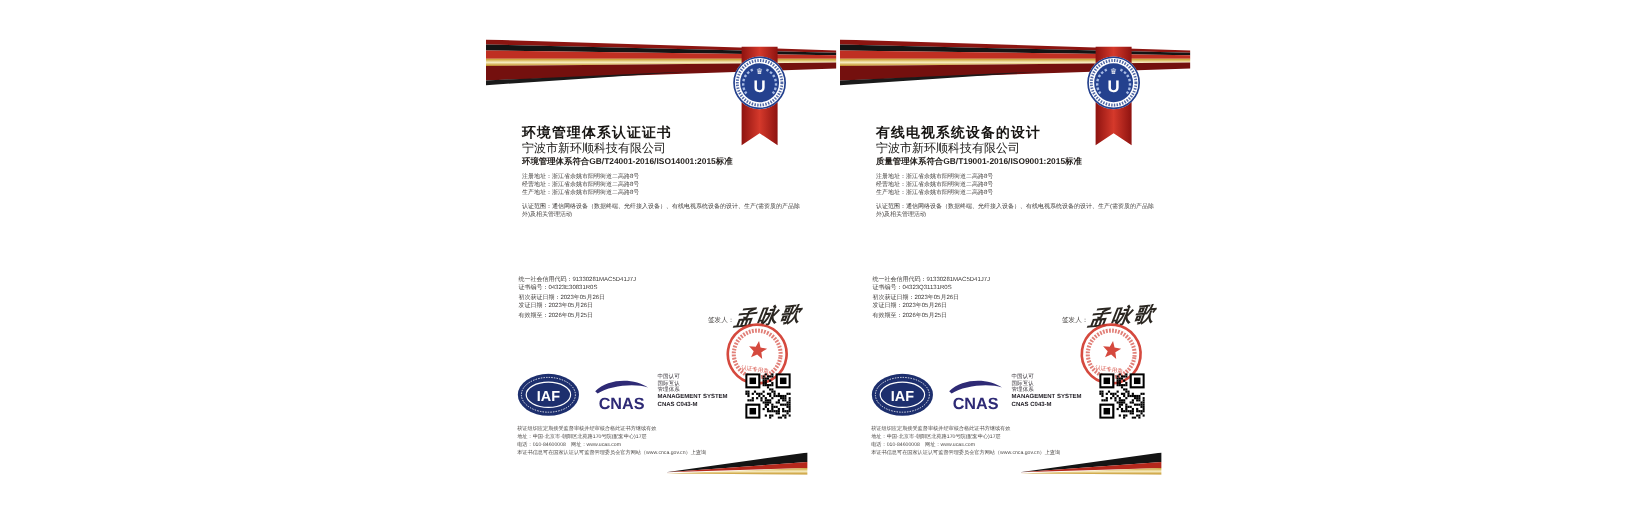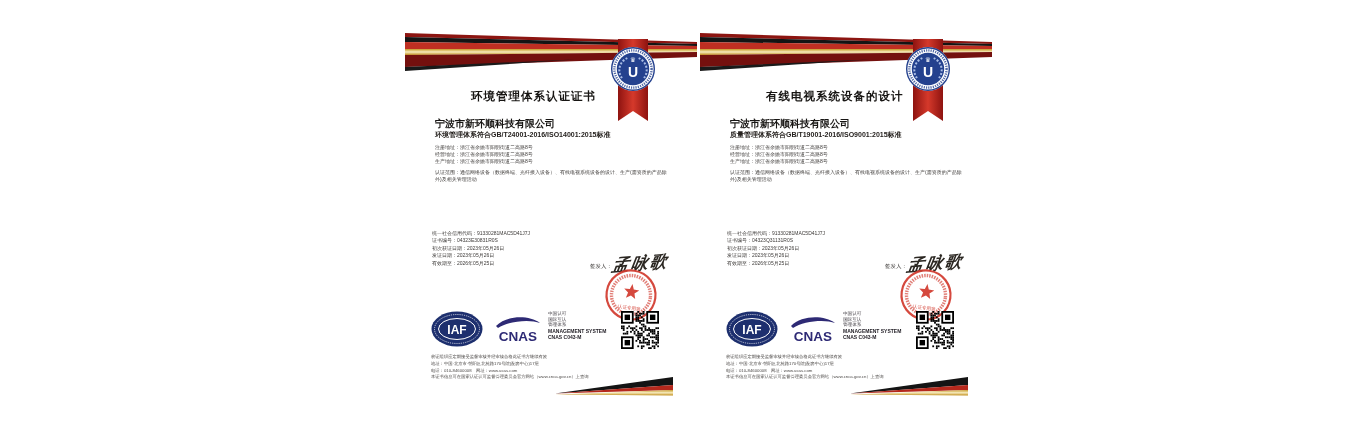--- a/index.html
+++ b/index.html
@@ -4,22 +4,22 @@
 <style>
   html,body{margin:0;padding:0;}
   body{
     width:1370px;height:435px;position:relative;overflow:hidden;
     background:#ffffff;font-family:"Liberation Sans",sans-serif;
   }
   .cert{position:absolute;top:8px;width:292px;height:422px;background:#fff;}
   .cert .abs{position:absolute;}
   .banner{left:0;top:25px;width:292px;height:40px;}
   .medal{left:196px;top:25px;width:60px;height:104px;}
-  .cert-title{left:30px;top:81px;font-size:11.5px;font-weight:bold;color:#171513;letter-spacing:1px;white-space:nowrap;margin-left:36px;}
-  .company{left:30px;top:109px;font-size:10px;font-weight:bold;color:#171513;white-space:nowrap;}
+  .cert-title{left:30px;top:95px;font-size:11.5px;font-weight:bold;color:#171513;letter-spacing:1px;white-space:nowrap;}
+  .company{left:30px;top:109px;font-size:10px;font-weight:normal;color:#171513;white-space:nowrap;}
   .standard{left:30px;top:122px;font-size:7px;font-weight:bold;color:#26221f;white-space:nowrap;}
   .addr{left:30px;top:136px;font-size:5px;line-height:7px;color:#3d3a38;}
   .addr div{white-space:nowrap;}
   .scope{left:30px;top:161px;width:238px;font-size:5px;line-height:6.8px;color:#3d3a38;}
   .reg{left:27px;top:222px;font-size:5px;line-height:7.4px;color:#3d3a38;}
   .reg div{white-space:nowrap;}
   .signrow{left:185px;top:244px;width:100px;height:34px;}
   .signlabel{position:absolute;left:0;top:11px;font-size:5.5px;color:#3d3a38;white-space:nowrap;}
   .signature{position:absolute;left:22px;top:0;font-size:17px;font-weight:bold;color:#2b2722;
     font-family:"DejaVu Serif",serif;font-style:italic;letter-spacing:2px;white-space:nowrap;

